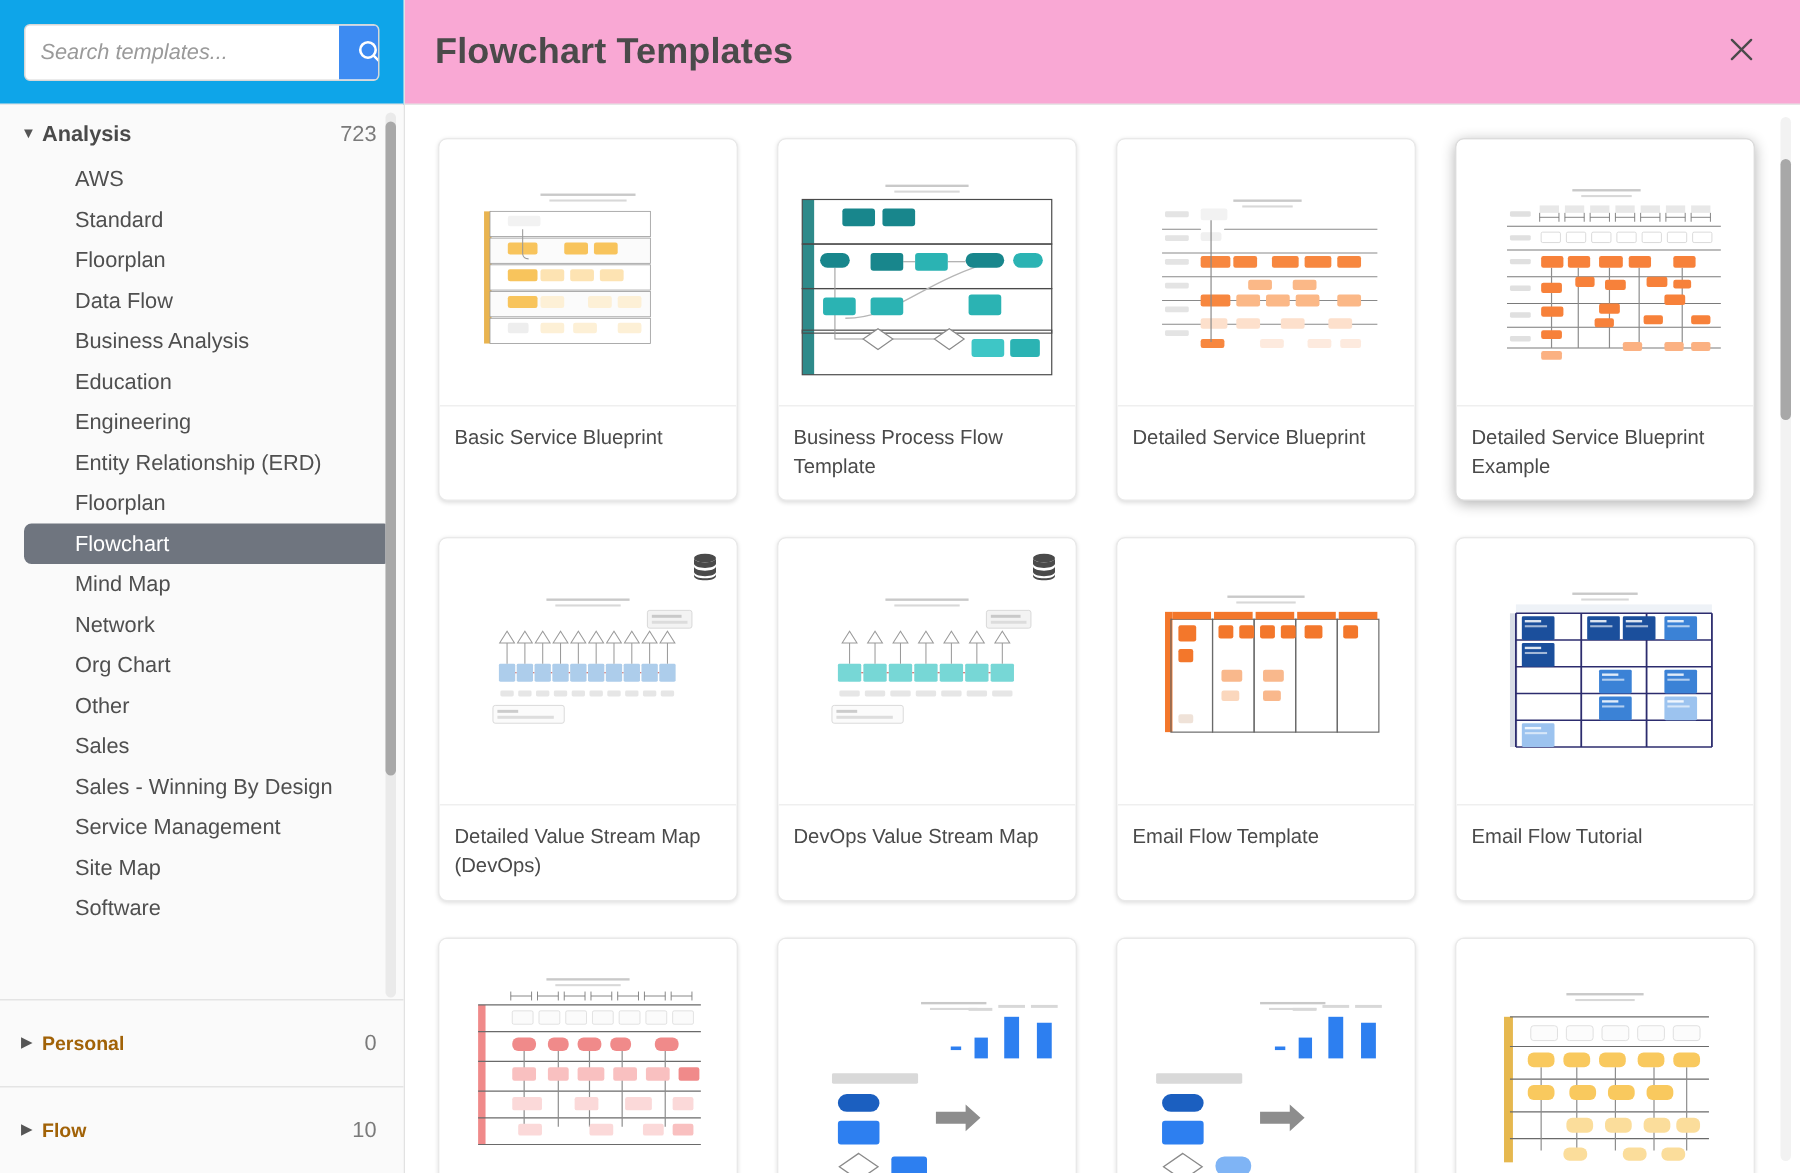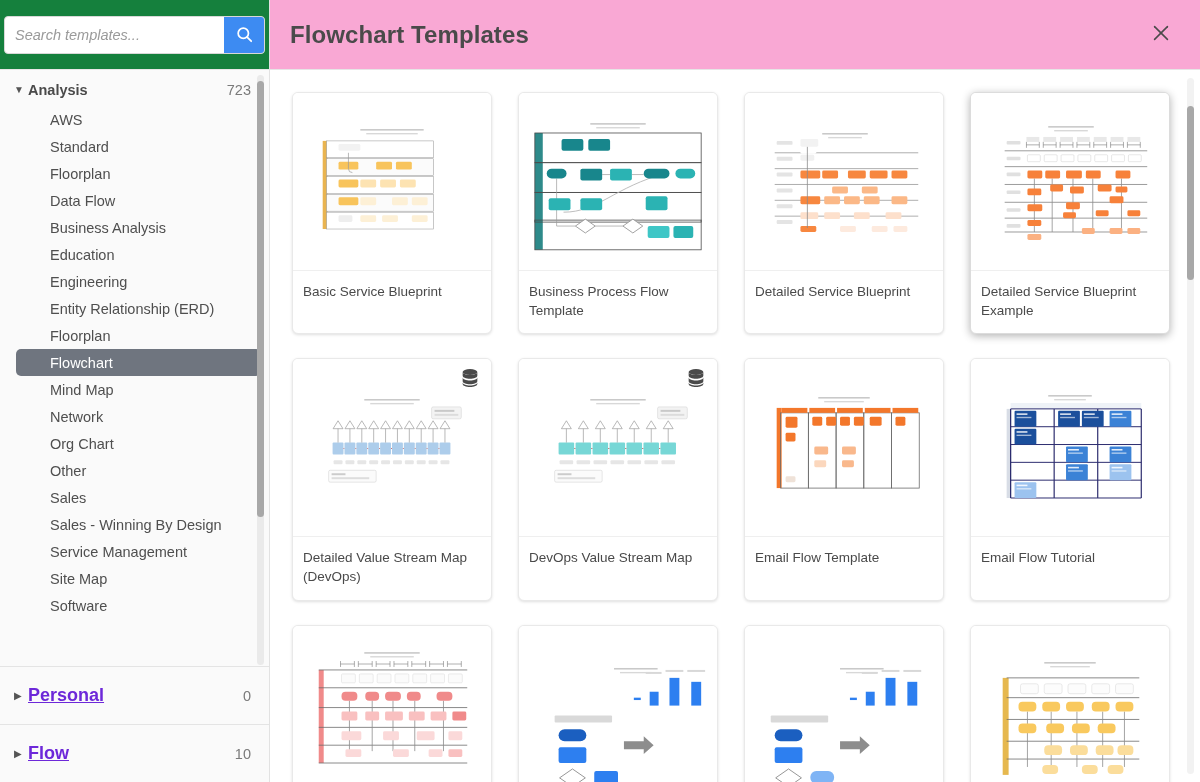--- a/index.html
+++ b/index.html
@@ -16,22 +16,22 @@
   .sidebar {
     width: 270px; height: 782px; flex: 0 0 270px;
     background: #fafafa;
     border-right: 1px solid #e2e2e2;
     display: flex; flex-direction: column;
     position: relative;
   }
   .search-wrap {
     height: 70px; flex: 0 0 70px;
     display: flex; align-items: center;
-    padding: 0 4px;
-    background: #15803d;
+    padding: 0 16px;
+    background: #0ea5e9;
     border-bottom: 1px solid #e8e8e8;
   }
   .search-box {
     display: flex; width: 100%; height: 38px;
     border: 1px solid #d8d8d8; border-radius: 4px;
     background: #ffffff; overflow: hidden;
   }
   .search-input {
     flex: 1 1 auto; border: 0; outline: 0;
     padding: 0 10px; font-size: 14.5px;
@@ -78,21 +78,21 @@
     position: absolute; left: 0; width: 7px;
     background: #a8a8a8; border-radius: 4px;
   }
 
   .section-row {
     flex: 0 0 58px; display: flex; align-items: center;
     padding: 0 18px 0 14px;
     border-top: 1px solid #e4e4e4;
     background: #fafafa; cursor: pointer;
   }
-  .section-row .label { flex: 1 1 auto; font-size: 18px; font-weight: bold; color: #6d28d9; text-decoration: underline; }
+  .section-row .label { flex: 1 1 auto; font-size: 13px; font-weight: bold; color: #a16207; }
   .section-row .count { font-size: 14.5px; color: #7a7a7a; }
 
   
   .main { flex: 1 1 auto; height: 782px; display: flex; flex-direction: column; background: #ffffff; position: relative; }
   .main-header {
     height: 70px; flex: 0 0 70px;
     display: flex; align-items: center;
     padding: 0 20px 0 20px;
     border-bottom: 1px solid #e6e6e6;
     background: #f9a8d4;

